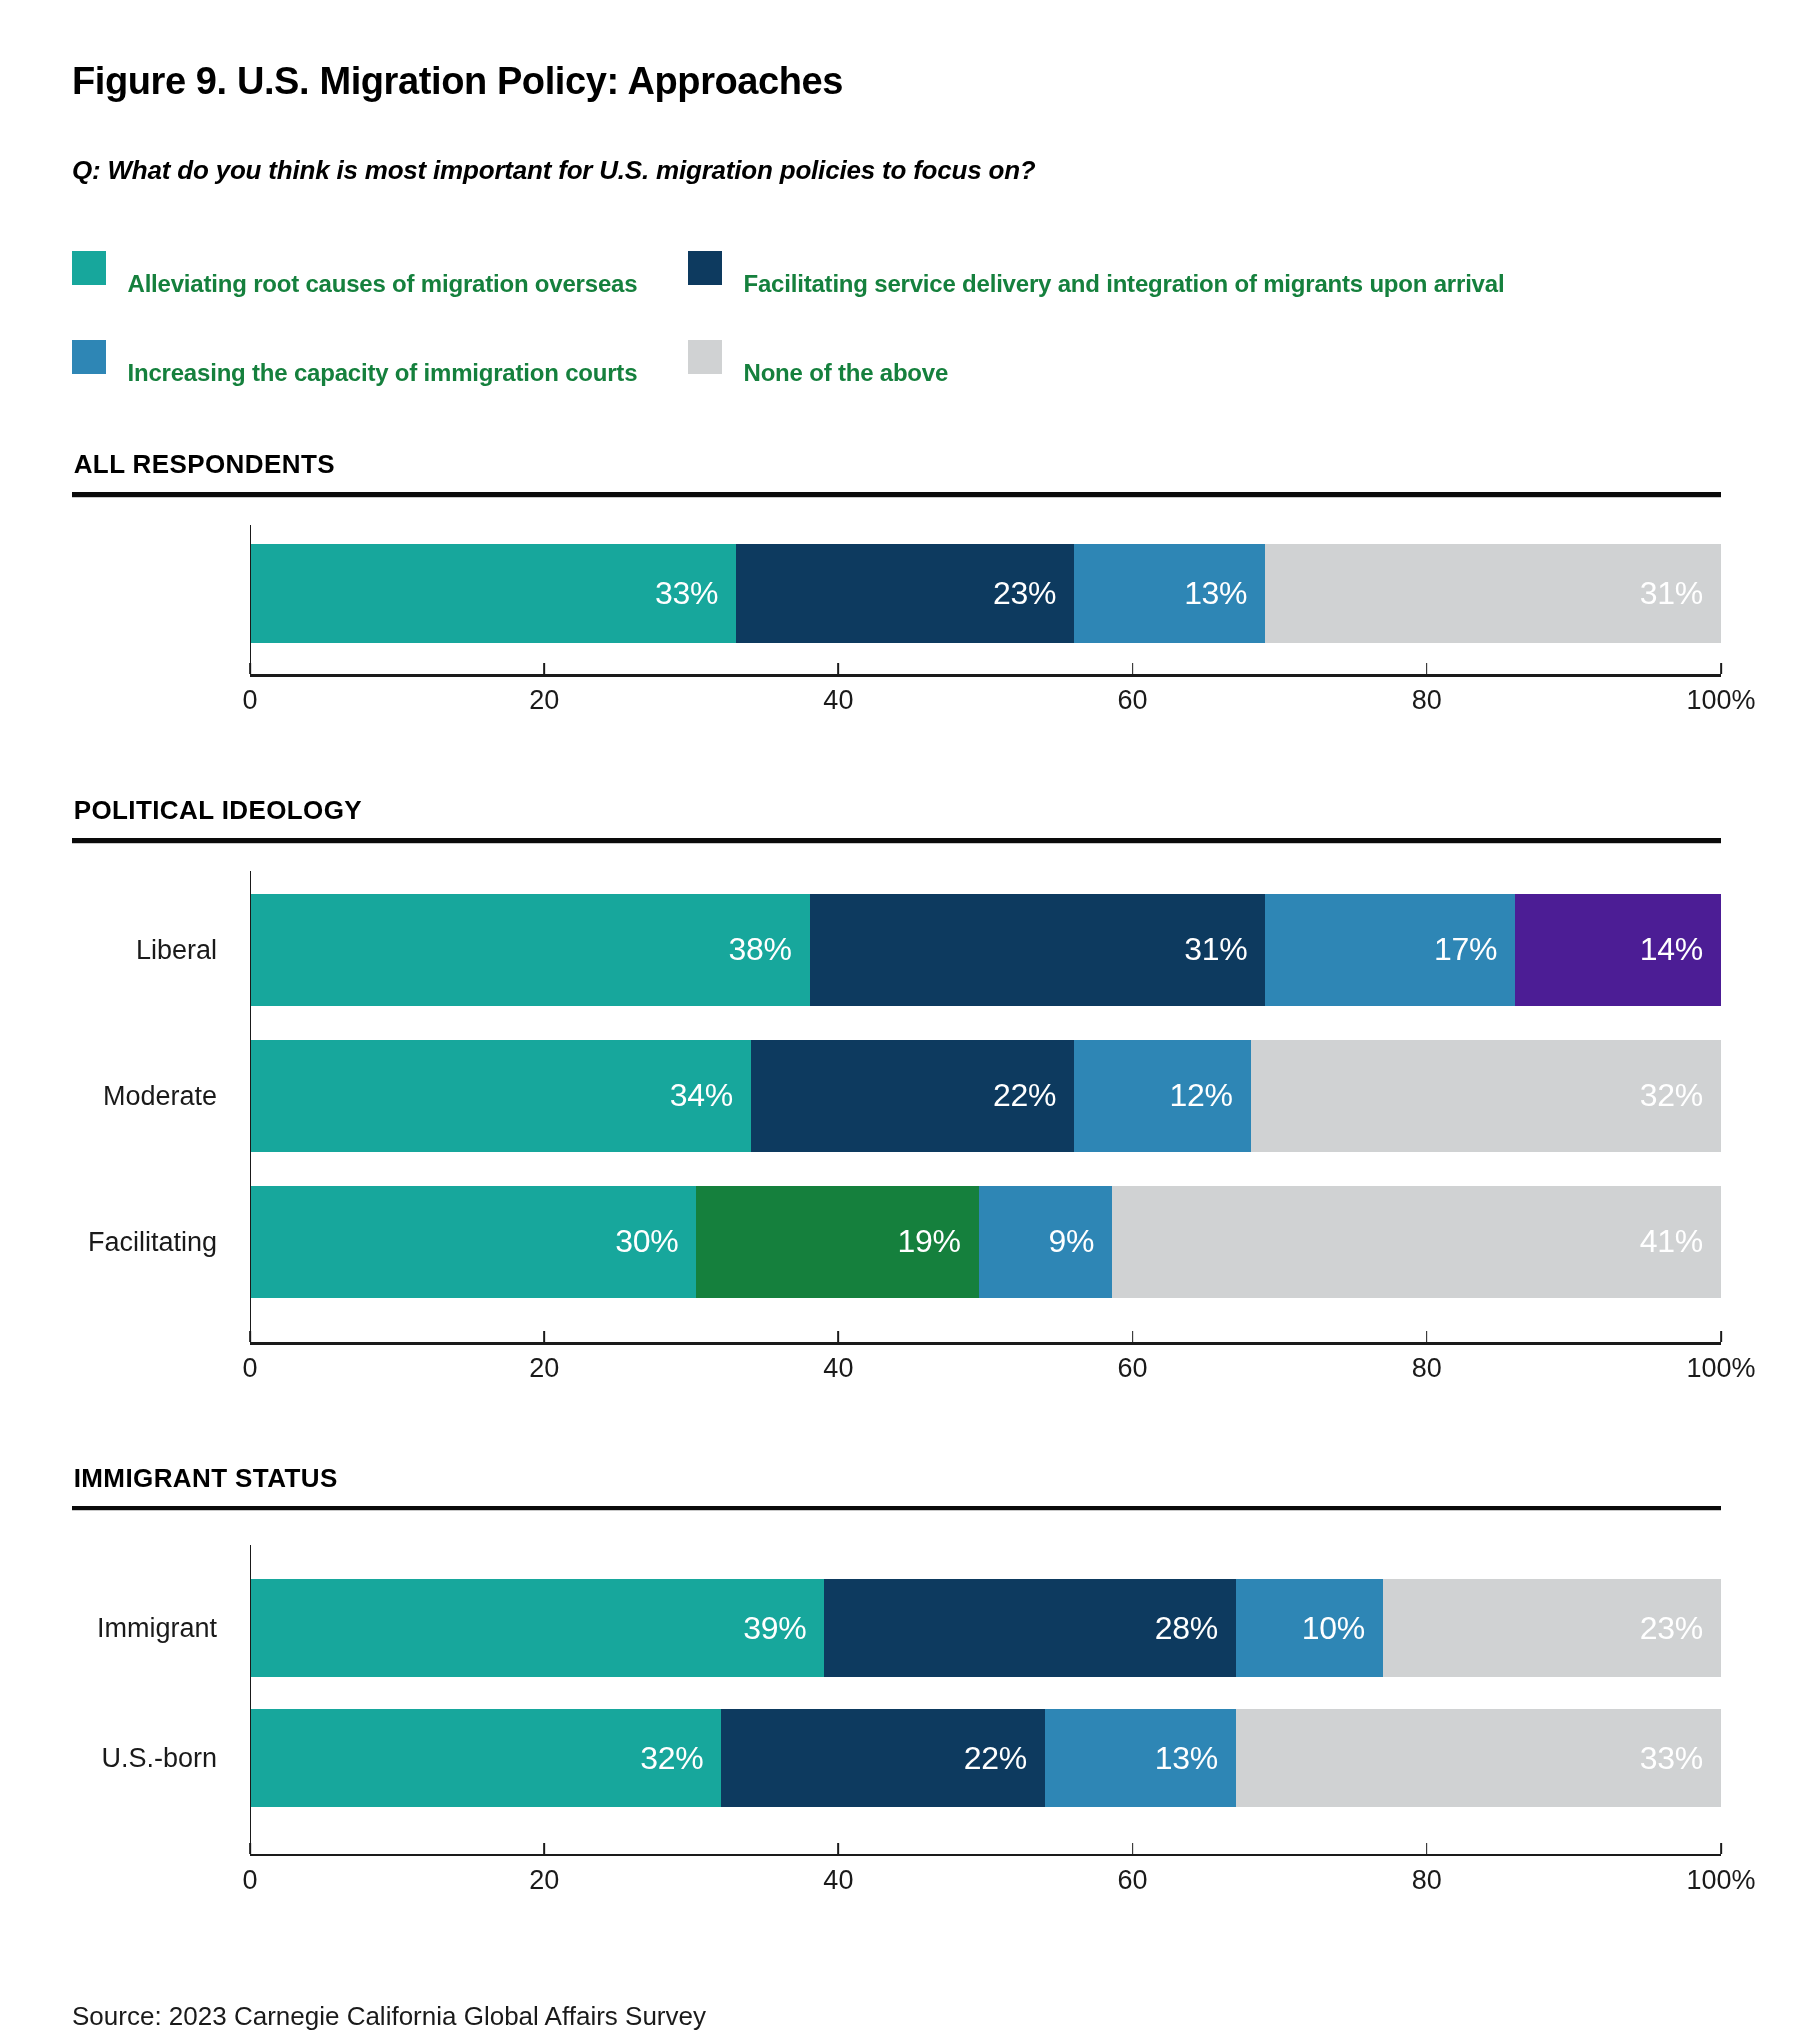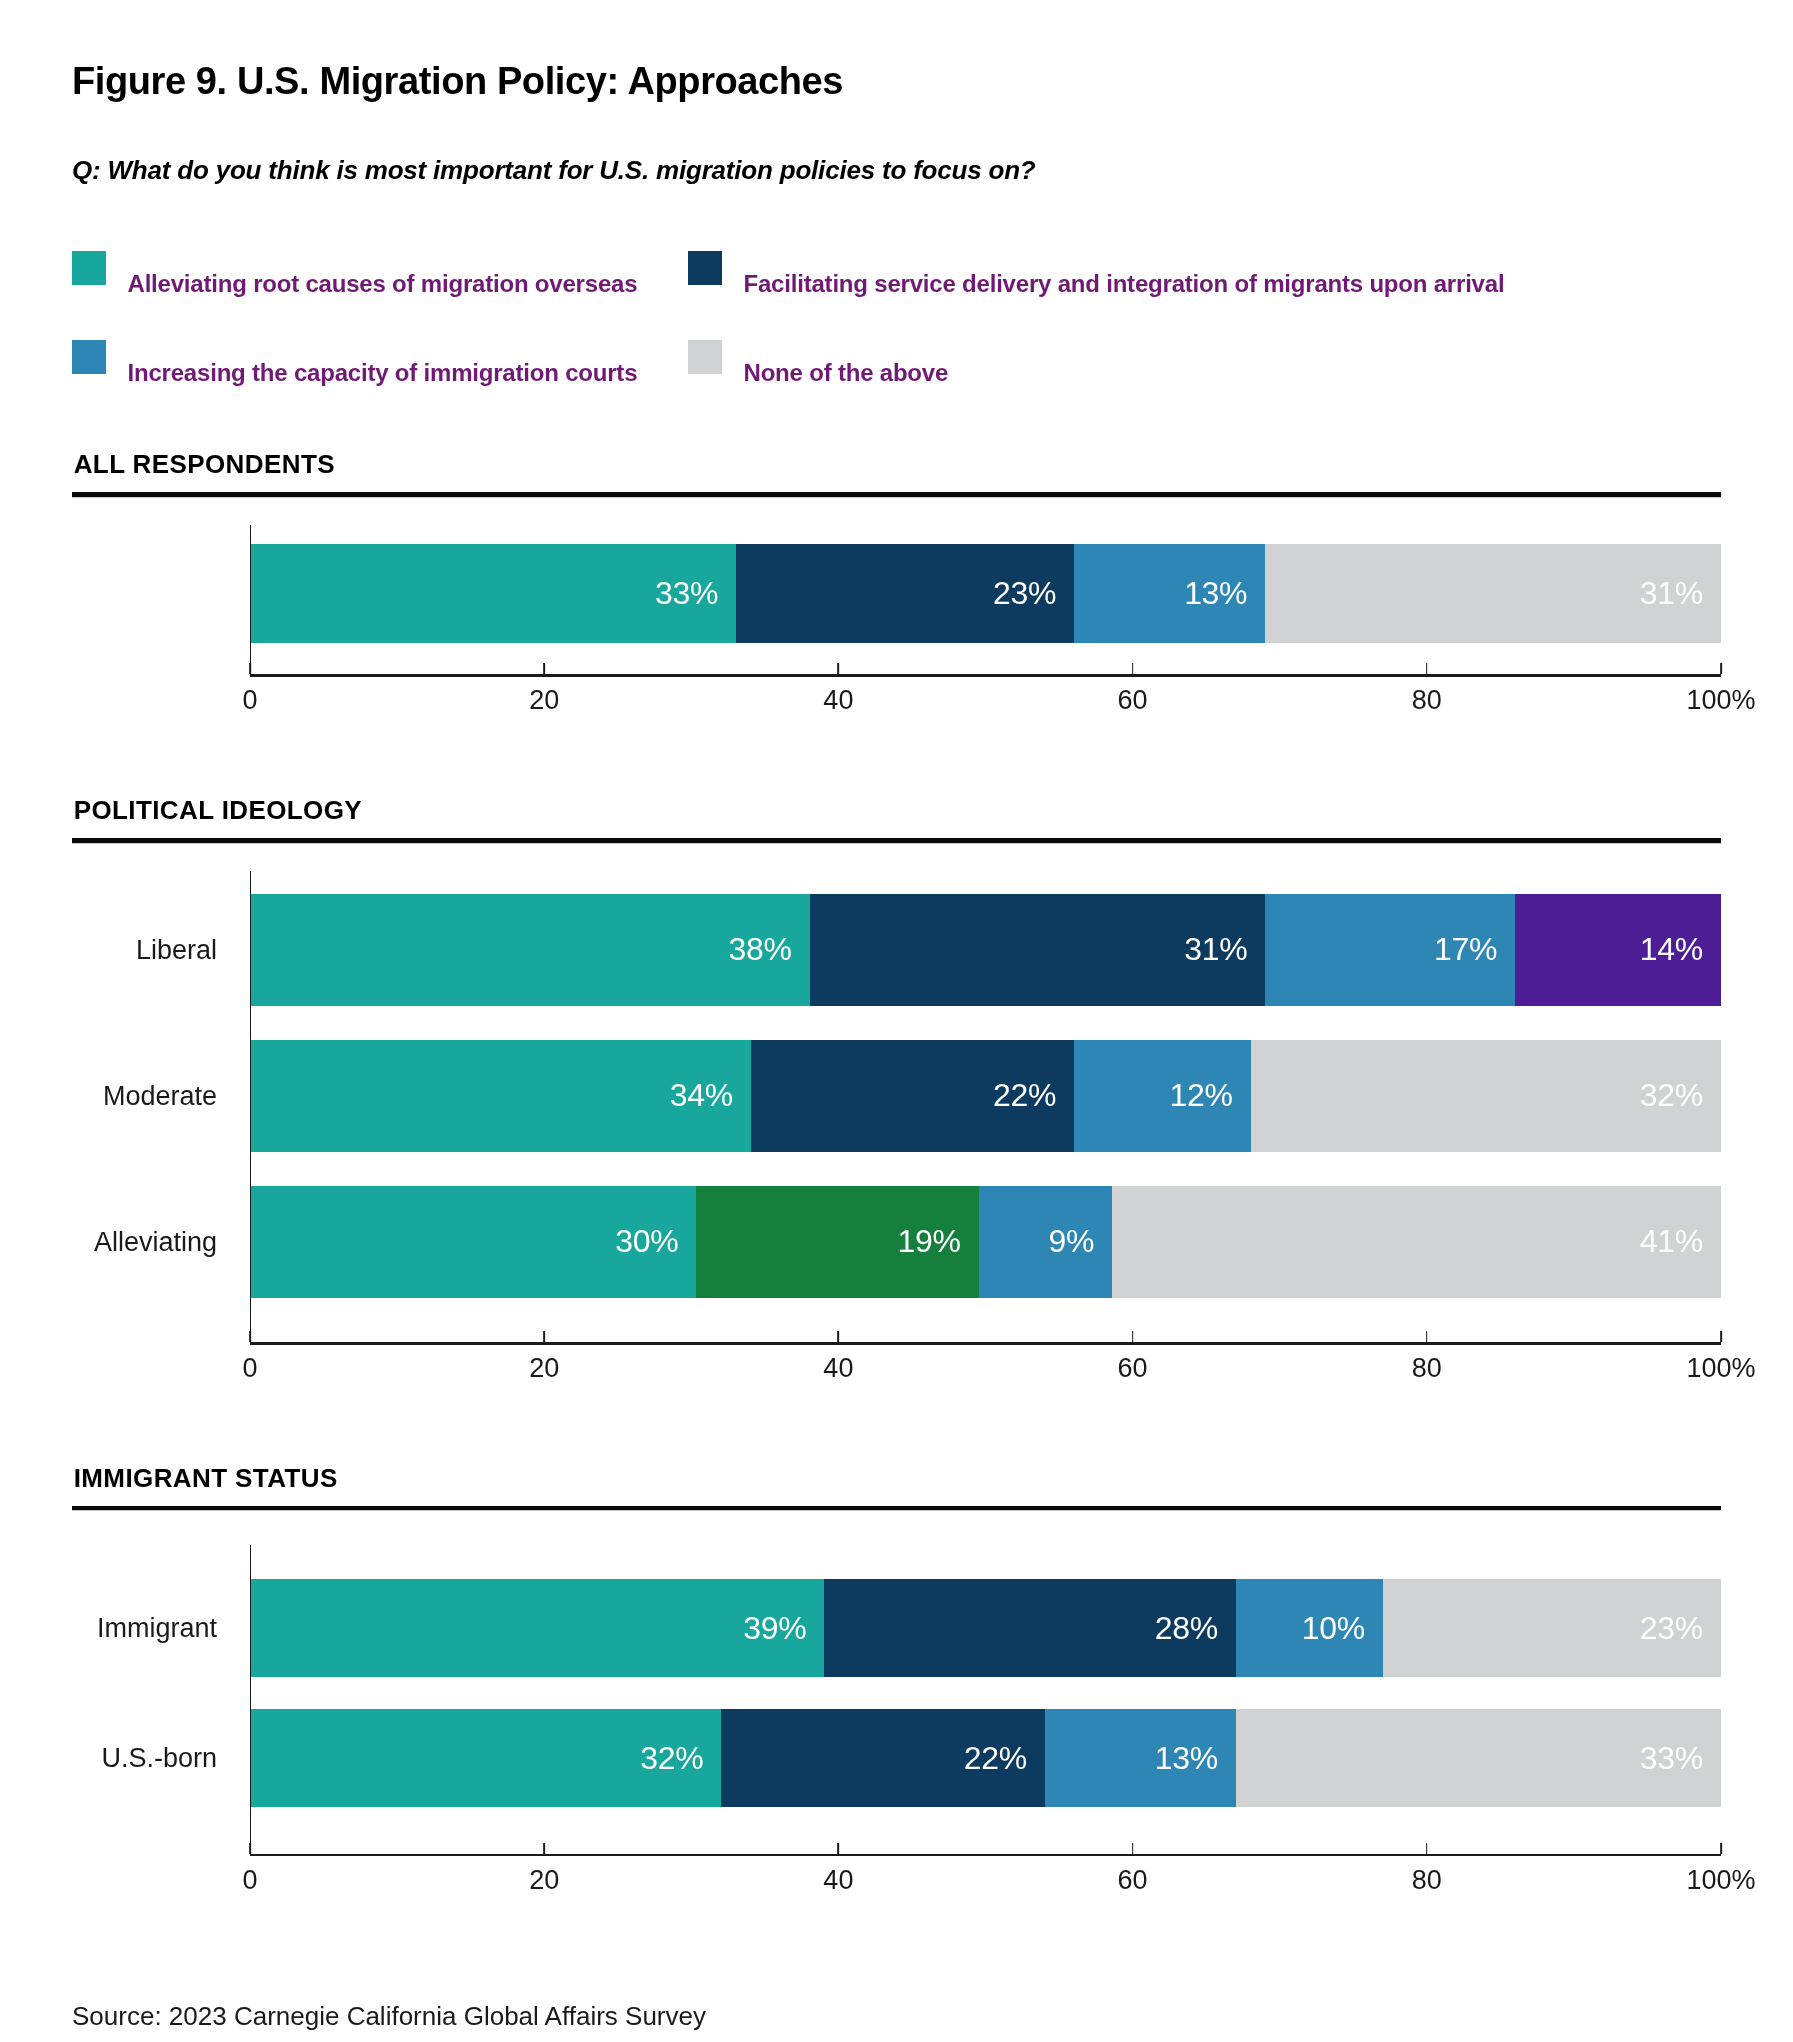--- a/index.html
+++ b/index.html
@@ -16,21 +16,21 @@
   .question{
     font-size:26px;font-weight:700;font-style:italic;color:#000;
     margin:53px 0 0 0;letter-spacing:-0.2px;
   }
   .legend{
     display:grid;grid-template-columns:616px 1fr;row-gap:29px;
     margin-top:52px;
   }
   .legend-item{display:flex;align-items:center;}
   .legend-swatch{width:34px;height:34px;flex:0 0 34px;margin-right:21.5px;}
-  .legend-label{font-size:24px;font-weight:700;color:#701a75;letter-spacing:-0.2px;margin-top:32px;}
+  .legend-label{font-size:24px;font-weight:700;color:#15803d;letter-spacing:-0.2px;margin-top:32px;}
 
   .chart-section{margin-top:74px;}
   .chart-section.first{margin-top:62px;}
   .sec-title{
     font-size:26px;font-weight:700;color:#000;margin:0 0 0 1.7px;
     letter-spacing:0.4px;
   }
   .rule{height:4.3px;background:#0a0a0a;margin-top:12px;border-bottom:1.7px solid #c9c9c9;}
 
   .chart{margin-top:27.5px;}
@@ -179,21 +179,21 @@
               </div>
               <div class="seg" style="flex-grow: 12; background: rgb(46, 134, 181);">
                 <span class="seg-label">12%</span>
               </div>
               <div class="seg" style="flex-grow: 32; background: rgb(208, 210, 211);">
                 <span class="seg-label">32%</span>
               </div>
             </div>
           </div>
           <div class="bar-row">
-            <div class="row-label">Alleviating</div>
+            <div class="row-label">Facilitating</div>
             <div class="bar">
               <div class="seg" style="flex-grow: 30; background: rgb(23, 167, 156);">
                 <span class="seg-label">30%</span>
               </div>
               <div class="seg" style="flex-grow: 19; background: #15803d;">
                 <span class="seg-label">19%</span>
               </div>
               <div class="seg" style="flex-grow: 9; background: rgb(46, 134, 181);">
                 <span class="seg-label">9%</span>
               </div>

